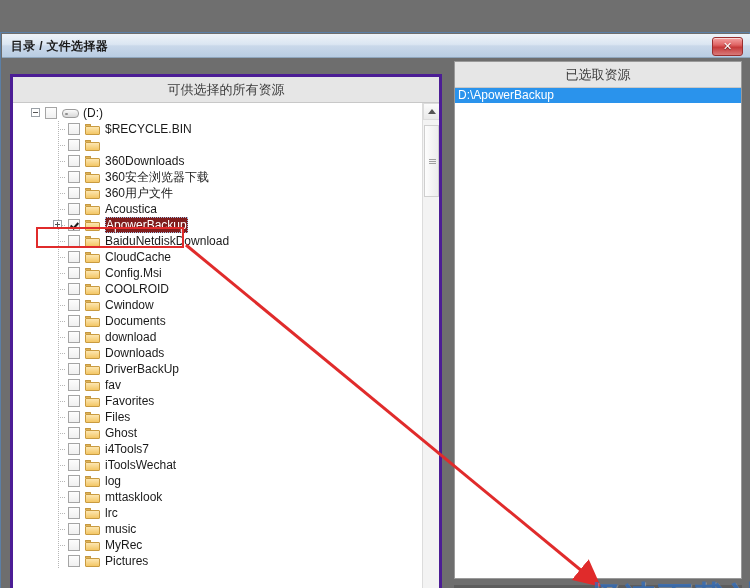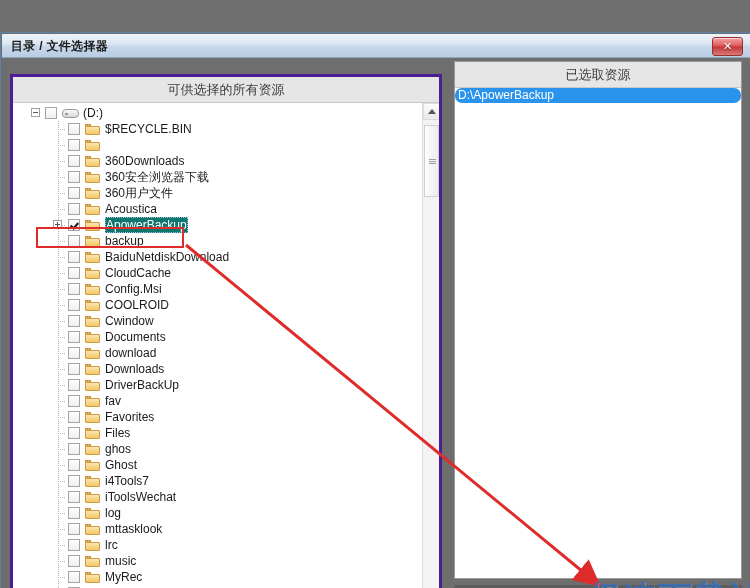--- a/index.html
+++ b/index.html
@@ -131,21 +131,21 @@
     content:"";position:absolute;left:2px;top:3px;width:3px;height:2px;
     background:#8f8f8f;border-radius:1px;
   }
 
   .label{
     position:absolute;top:0;font-size:12px;color:#1a1a1a;white-space:nowrap;
   }
   .root .label{left:70px;}
   .child .label{left:92px;}
   .label.sel{
-    background:#0f766e;color:#ffffff;padding:0 0;
+    background:#7f1d1d;color:#ffffff;padding:0 0;
     border:1px dotted #9fc4e8;box-sizing:border-box;line-height:14px;top:0px;
   }
 
   
   .vscroll{
     position:absolute;right:0;top:0;width:17px;bottom:0;
     background:#f3f3f3;border-left:1px solid #dcdcdc;box-sizing:border-box;
   }
   .vscroll .btn{
     position:absolute;left:0;width:17px;height:17px;
@@ -175,21 +175,21 @@
     position:absolute;left:452px;top:3px;width:288px;height:518px;
     background:#7f1d1d;border:1px solid #9a9a9a;box-sizing:border-box;
   }
   .sel-list{
     position:absolute;left:0;top:26px;right:0;bottom:0;background:#fff;overflow:hidden;
   }
   .sel-item{
     height:15px;line-height:15px;font-size:12px;padding-left:3px;
     color:#1a1a1a;white-space:nowrap;cursor:pointer;
   }
-  .sel-item.active{background:#2a93ec;color:#ffffff;border-radius:7px;}
+  .sel-item.active{background:#2a93ec;color:#ffffff;}
 
   .bottom-bar{
     position:absolute;left:452px;top:527px;width:288px;height:28px;
     background:#5d5d5d;
   }
   .bb-btn{
     position:absolute;top:5px;height:18px;line-height:18px;
     font-size:16px;color:#ffffff;cursor:pointer;white-space:nowrap;
   }
   .bb-btn.remove{left:22px;}
@@ -313,30 +313,20 @@
                   <span class="label sel">ApowerBackup</span>
                 </div>
                 <div class="row child">
                   <span class="guide-v"></span>
                   <span class="guide-h"></span>
                   <span class="cb"></span>
                   <span class="folder">
                     <span class="tab"></span>
                     <span class="body"></span>
                   </span>
-                  <span class="label">backup</span>
-                </div>
-                <div class="row child">
-                  <span class="guide-v"></span>
-                  <span class="guide-h"></span>
-                  <span class="cb"></span>
-                  <span class="folder">
-                    <span class="tab"></span>
-                    <span class="body"></span>
-                  </span>
                   <span class="label">BaiduNetdiskDownload</span>
                 </div>
                 <div class="row child">
                   <span class="guide-v"></span>
                   <span class="guide-h"></span>
                   <span class="cb"></span>
                   <span class="folder">
                     <span class="tab"></span>
                     <span class="body"></span>
                   </span>
@@ -434,30 +424,20 @@
                 </div>
                 <div class="row child">
                   <span class="guide-v"></span>
                   <span class="guide-h"></span>
                   <span class="cb"></span>
                   <span class="folder">
                     <span class="tab"></span>
                     <span class="body"></span>
                   </span>
                   <span class="label">Files</span>
-                </div>
-                <div class="row child">
-                  <span class="guide-v"></span>
-                  <span class="guide-h"></span>
-                  <span class="cb"></span>
-                  <span class="folder">
-                    <span class="tab"></span>
-                    <span class="body"></span>
-                  </span>
-                  <span class="label">ghos</span>
                 </div>
                 <div class="row child">
                   <span class="guide-v"></span>
                   <span class="guide-h"></span>
                   <span class="cb"></span>
                   <span class="folder">
                     <span class="tab"></span>
                     <span class="body"></span>
                   </span>
                   <span class="label">Ghost</span>

